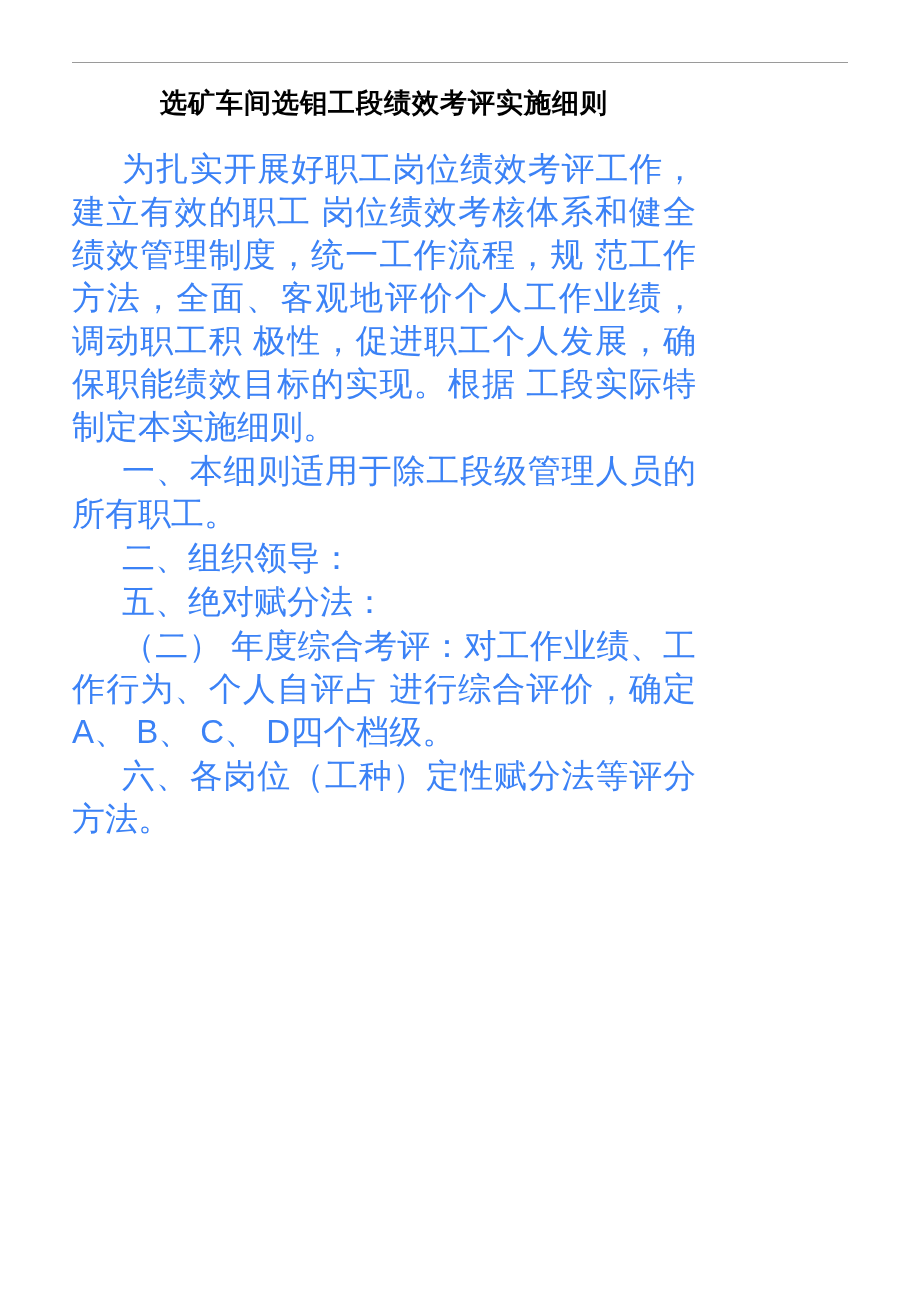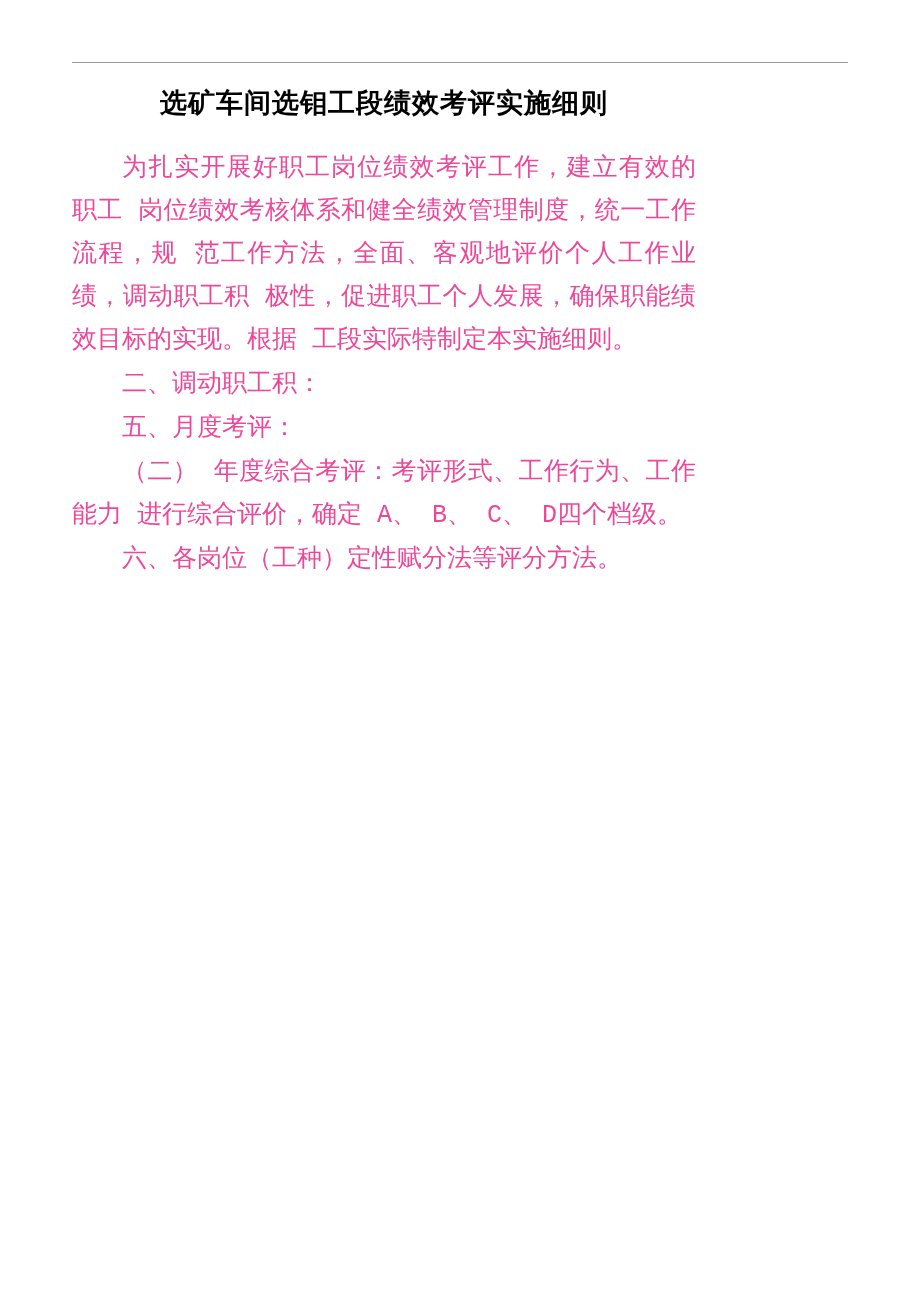--- a/index.html
+++ b/index.html
@@ -33,45 +33,46 @@
     font-family: "DejaVu Sans", "Liberation Sans", sans-serif;
     font-weight: bold;
     font-size: 27px;
     letter-spacing: 1px;
     margin-top: 22px;
     margin-bottom: 26px;
     color: #000;
   }
   .body-text p {
     margin: 0 0 1px 0;
-    font-size: 25px;
+    font-size: 33px;
     line-height: 43px;
     text-align: justify;
     text-justify: inter-ideograph;
-    font-family: Liberation Mono, monospace;
+    font-family: Liberation Sans, sans-serif;
     font-weight: normal;
-    color: #ec4899;
+    color: #3b82f6;
   }
   .indent {
     text-indent: 50px;
   }
   .spacer-bottom {
     height: 340px;
   }
 </style>
 </head>
 <body>
 
 <div class="page">
   <div class="top-rule"></div>
 
   <h1 class="doc-title">选矿车间选钼工段绩效考评实施细则</h1>
 
   <div class="body-text">
     <p class="indent">为扎实开展好职工岗位绩效考评工作，建立有效的职工 岗位绩效考核体系和健全绩效管理制度，统一工作流程，规 范工作方法，全面、客观地评价个人工作业绩，调动职工积 极性，促进职工个人发展，确保职能绩效目标的实现。根据 工段实际特制定本实施细则。</p>
-    <p class="indent">二、调动职工积：</p>
-    <p class="indent">五、月度考评：</p>
-    <p class="indent">（二） 年度综合考评：考评形式、工作行为、工作能力 进行综合评价，确定 A、 B、 C、 D四个档级。</p>
+    <p class="indent">一、本细则适用于除工段级管理人员的所有职工。</p>
+    <p class="indent">二、组织领导：</p>
+    <p class="indent">五、绝对赋分法：</p>
+    <p class="indent">（二） 年度综合考评：对工作业绩、工作行为、个人自评占 进行综合评价，确定 A、 B、 C、 D四个档级。</p>
     <p class="indent">六、各岗位（工种）定性赋分法等评分方法。</p>
   </div>
 
   <div class="spacer-bottom"></div>
 </div>
 
 </body></html>

